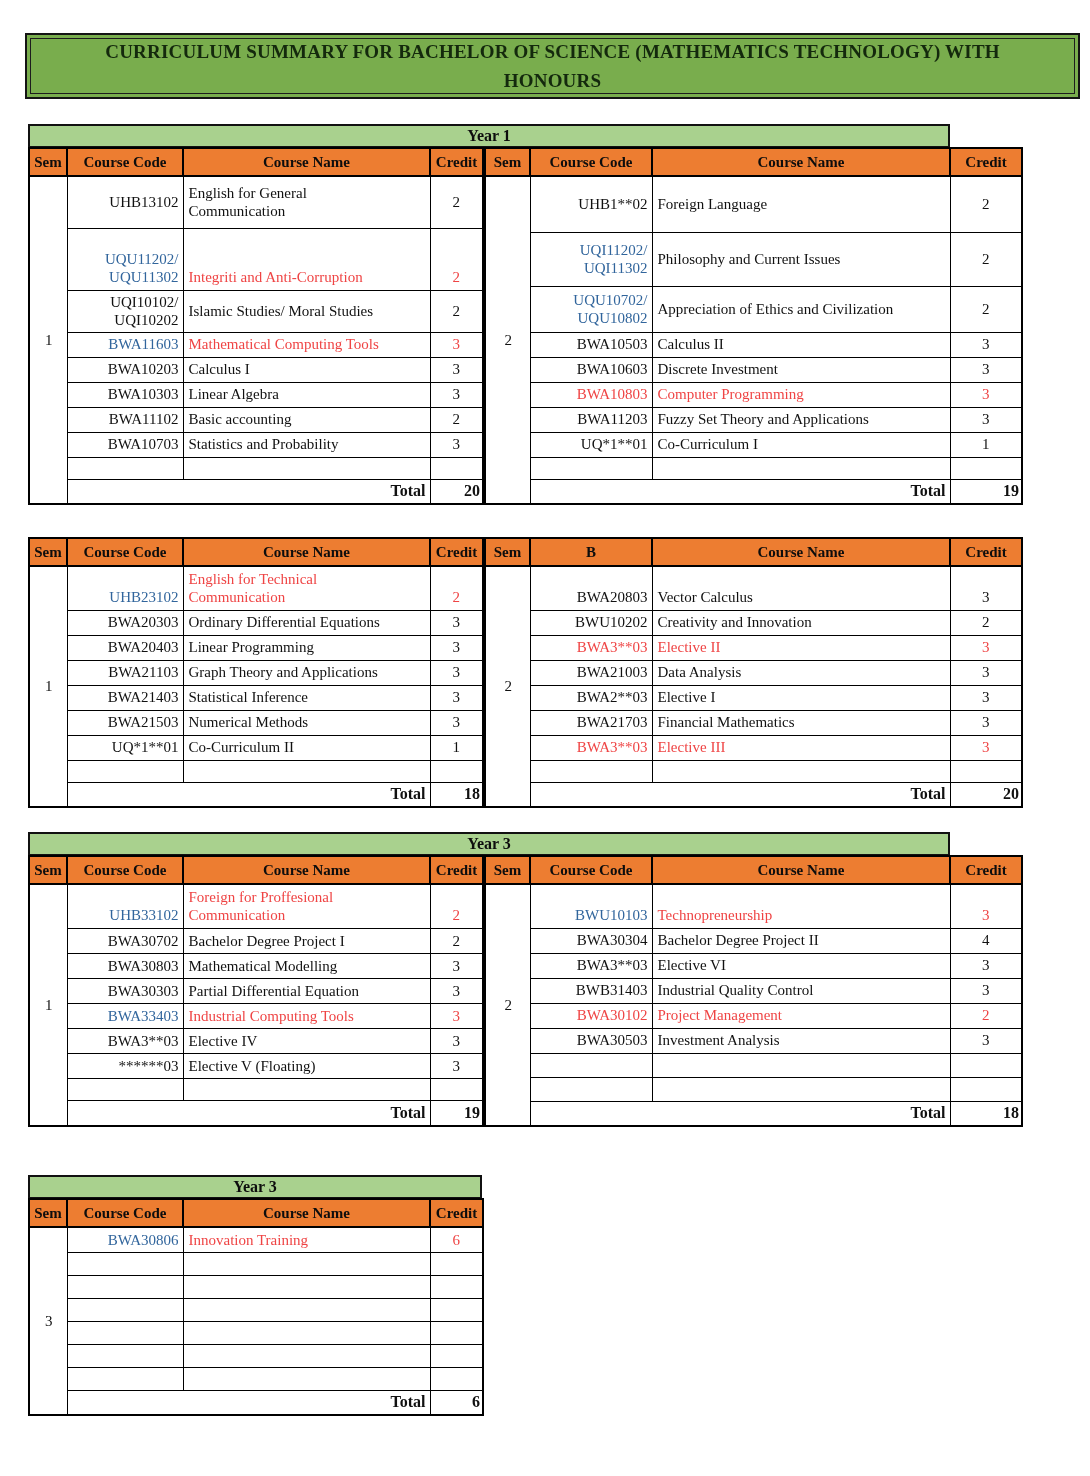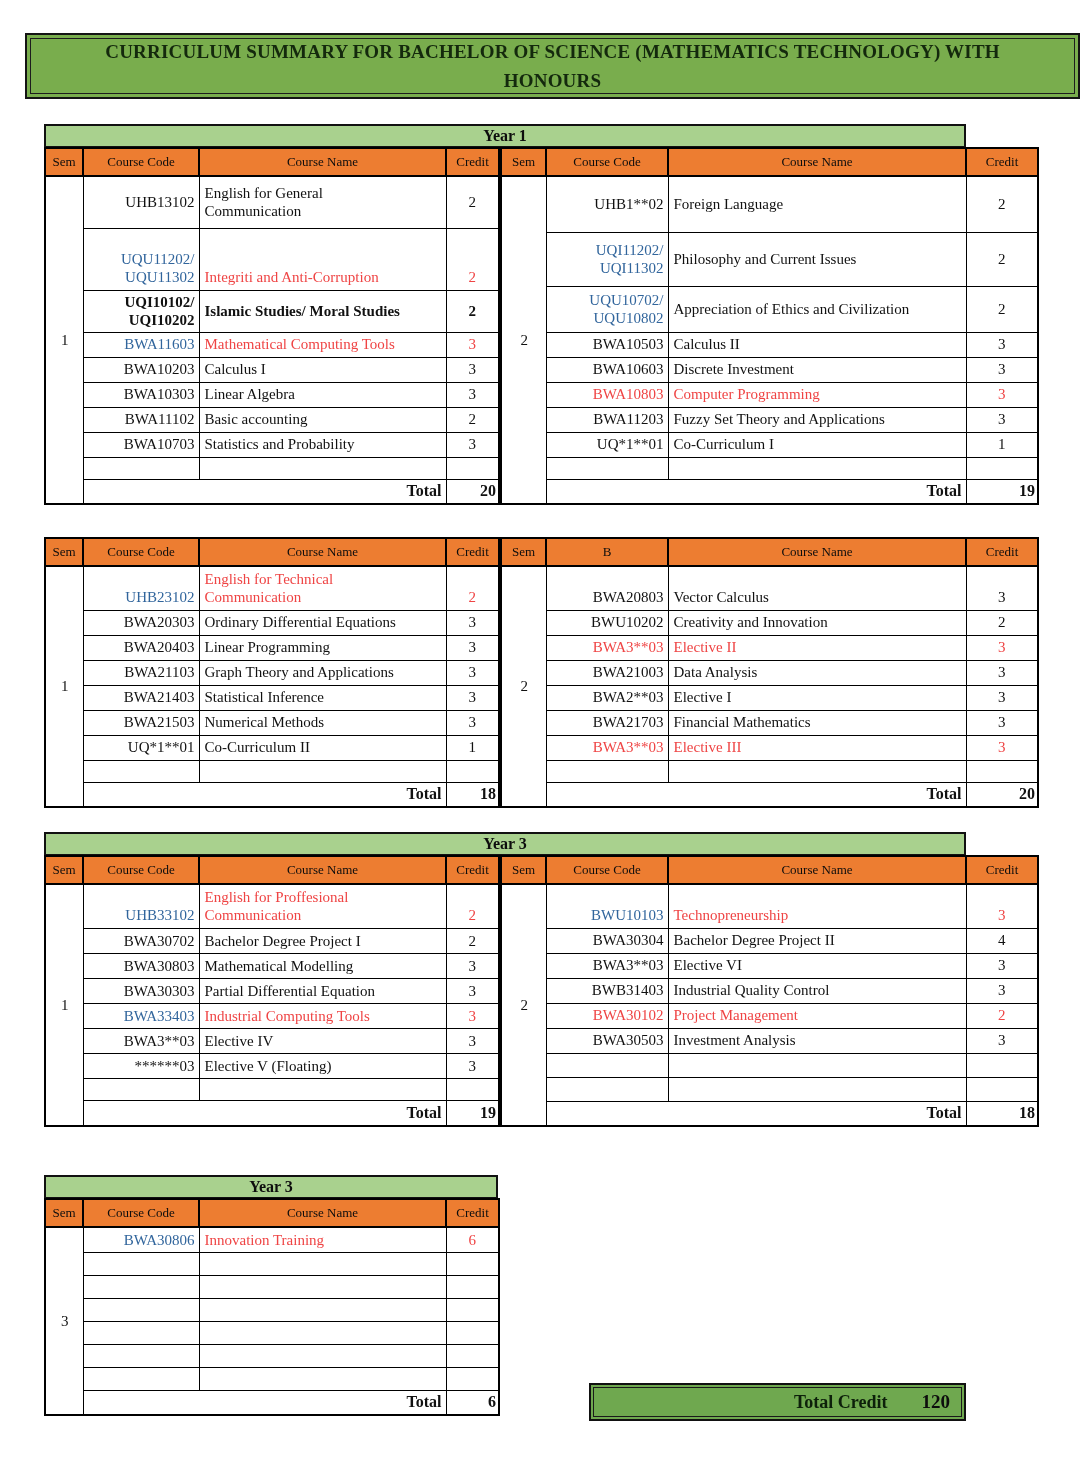--- a/index.html
+++ b/index.html
@@ -12,21 +12,21 @@
   .title-box{
     margin:33px 10px 0 25px;height:62px;background:#79ad4d;
     border:2px solid #141414;outline:1px solid #1d1d1d;outline-offset:-6px;
     display:flex;align-items:center;justify-content:center;
   }
   .title-box h1{
     margin:0;padding:0 30px;font-size:19px;line-height:1.55;font-weight:bold;
     text-align:center;color:#14290d;letter-spacing:.2px;
   }
   
-  .content{margin:0 44px;width:922px;}
+  .content{margin:0 28px;width:922px;}
   .section{margin-top:25px;}
   .section.s1{margin-top:25px;}
   .section.s2{margin-top:33px;}
   .section.s3{margin-top:24px;}
   .bottom-row{display:flex;align-items:flex-end;margin-top:48px;}
   .year-bar{
     box-sizing:border-box;width:100%;height:24px;background:#a9d18e;
     border:2px solid #111;display:flex;align-items:center;justify-content:center;
     font-weight:bold;font-size:16px;color:#0d0d0d;
   }
@@ -41,41 +41,41 @@
   table.right-w{width:537px;}
   .left-w col:nth-child(1){width:38px;}
   .left-w col:nth-child(2){width:116px;}
   .left-w col:nth-child(3){width:247px;}
   .left-w col:nth-child(4){width:53px;}
   .right-w col:nth-child(1){width:45px;}
   .right-w col:nth-child(2){width:122px;}
   .right-w col:nth-child(3){width:298px;}
   .right-w col:nth-child(4){width:72px;}
   .course-table th{
-    background:#ed7d31;border:2px solid #000;font-weight:normal;
-    font-size:13px;padding:3px 2px;color:#0d0d0d;height:20px;
+    background:#ed7d31;border:2px solid #000;font-weight:bold;
+    font-size:15px;padding:3px 2px;color:#0d0d0d;height:20px;
   }
   .course-table td{
     border:1px solid #000;font-size:15px;padding:1px 4px 1px 5px;
     white-space:pre-line;line-height:1.22;vertical-align:middle;
     overflow:hidden;
   }
   .course-table tbody tr{height:25px;}
   td.sem-cell{text-align:center;vertical-align:middle;border:1px solid #000;}
   td.code-cell{text-align:right;}
   td.name-cell{text-align:left;}
   td.credit-cell{text-align:center;padding:1px 2px;}
   td.blue{color:#31659c;}
   td.red{color:#ef4444;}
   tr.total-row{height:27px;}
   tr.total-row td{font-weight:bold;text-align:right;font-size:16px;}
   
   #t1l tbody tr:nth-child(1){height:52px;}
   #t1l tbody tr:nth-child(2){height:62px;}
-  #t1l tbody tr:nth-child(3){height:42px;font-weight:bold;}
+  #t1l tbody tr:nth-child(3){height:42px;}
   #t1l tbody tr:nth-child(9){height:22px;}
   #t1r tbody tr:nth-child(1){height:56px;}
   #t1r tbody tr:nth-child(2){height:54px;}
   #t1r tbody tr:nth-child(3){height:46px;}
   #t1r tbody tr:nth-child(9){height:22px;}
   #t2l tbody tr:nth-child(1),#t2r tbody tr:nth-child(1),
   #t3l tbody tr:nth-child(1),#t3r tbody tr:nth-child(1){height:44px;}
   #t2l tbody tr:nth-child(8),#t2r tbody tr:nth-child(8),
   #t3l tbody tr:nth-child(8){height:22px;}
   #t3r tbody tr:nth-child(7),#t3r tbody tr:nth-child(8){height:24px;}
@@ -401,21 +401,21 @@
           <th>Sem</th>
           <th>Course Code</th>
           <th>Course Name</th>
           <th>Credit</th>
         </tr>
           </thead>
         <tbody>
             <tr>
               <td class="sem-cell" rowspan="9">1</td>
               <td class="code-cell blue">UHB33102</td>
-              <td class="name-cell red">English for Proffesional
+              <td class="name-cell red">Foreign for Proffesional
 Communication</td>
               <td class="credit-cell red">2</td>
             </tr>
             <tr>
               <td class="code-cell">BWA30702</td>
               <td class="name-cell">Bachelor Degree Project I</td>
               <td class="credit-cell">2</td>
             </tr>
             <tr>
               <td class="code-cell">BWA30803</td>
@@ -577,19 +577,15 @@
                 <td class="credit-cell"></td>
               </tr>
               <tr class="total-row">
                 <td colspan="2">Total</td>
                 <td class="credit-cell">6</td>
               </tr>
             </tbody>
         </table>
       </div>
     </div>
-    <div class="credit-box">
-      <span class="lbl">Total Credit</span>
-      <span class="val">120</span>
-    </div>
   </div>
 
 </div>
 
 </body></html>

